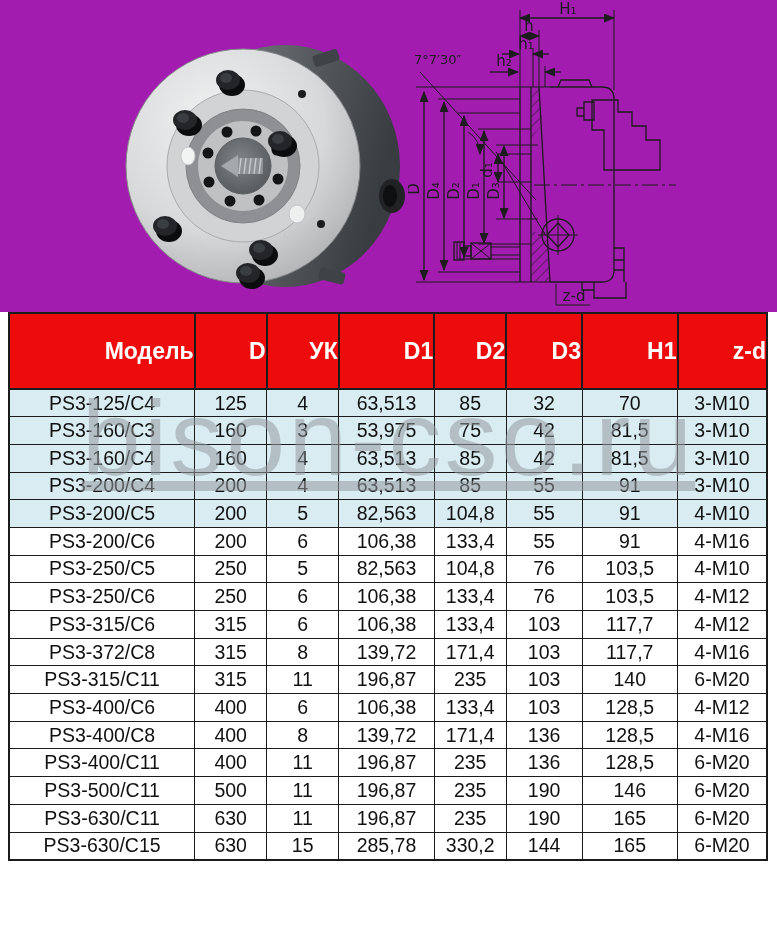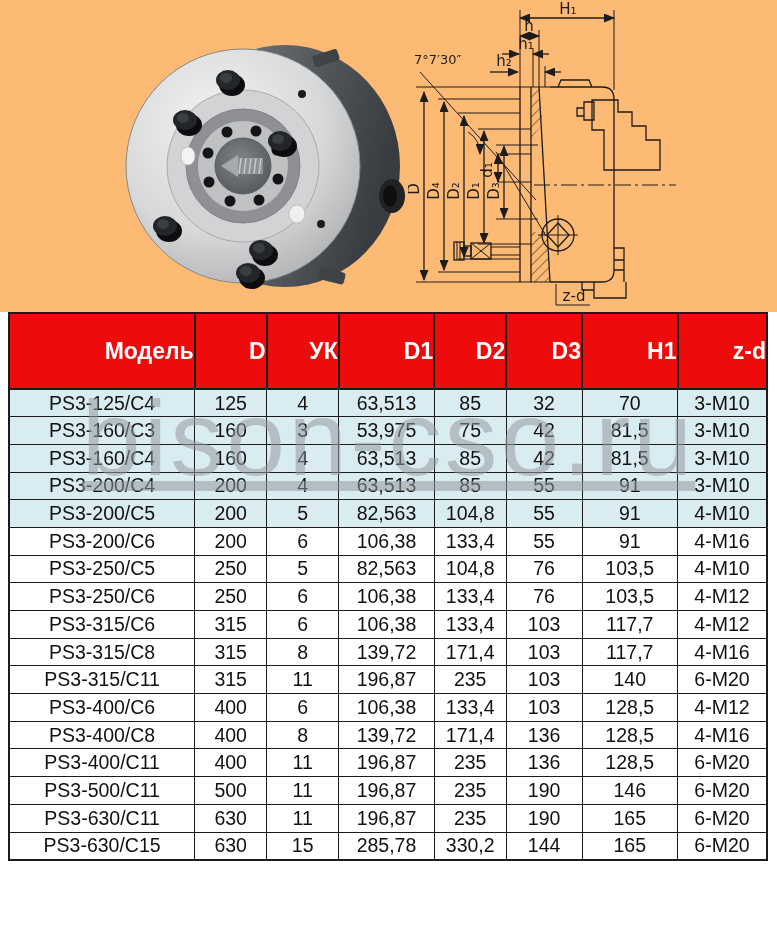--- a/index.html
+++ b/index.html
@@ -1,21 +1,21 @@
 <!DOCTYPE html>
 <html style="--header-bg: #ee0b0b; --header-text: #ffffff; --row-highlight: #d9ecf2; --table-border: #1b1b1b; --watermark: rgba(148,155,159,0.55);"><head>
 <meta charset="utf-8">
 <style>
   * { margin:0; padding:0; box-sizing:border-box; }
   html,body { background:#fff; }
   body {
     width:777px; height:939px; position:relative; overflow:hidden;
     font-family:"Liberation Sans", sans-serif;
   }
-  .top-section { position:absolute; left:0; top:0; width:777px; height:312px; background:#fdba74; }
+  .top-section { position:absolute; left:0; top:0; width:777px; height:312px; background:#a21caf; }
   .photo-wrap   { position:absolute; left:95px;  top:24px; width:330px; height:290px; }
   .diagram-wrap { position:absolute; left:408px; top:2px;  width:366px; height:308px; }
 
   .table-wrap { position:absolute; left:8px; top:312px; width:760px; }
   table.spec { width:100%; border-collapse:collapse; table-layout:fixed;
                border:2px solid var(--table-border,#1b1b1b); }
   table.spec th {
     background:var(--header-bg,#ee0b0b); color:var(--header-text,#fff);
     font-size:23px; font-weight:bold; height:76px; text-align:right;
     border:2px solid var(--table-border,#1b1b1b); padding:0;
@@ -325,21 +325,21 @@
           <td>PS3-315/C6</td>
           <td>315</td>
           <td>6</td>
           <td>106,38</td>
           <td>133,4</td>
           <td>103</td>
           <td>117,7</td>
           <td>4-M12</td>
         </tr>
         <tr>
-          <td>PS3-315/C8</td>
+          <td>PS3-372/C8</td>
           <td>315</td>
           <td>8</td>
           <td>139,72</td>
           <td>171,4</td>
           <td>103</td>
           <td>117,7</td>
           <td>4-M16</td>
         </tr>
         <tr>
           <td>PS3-315/C11</td>

